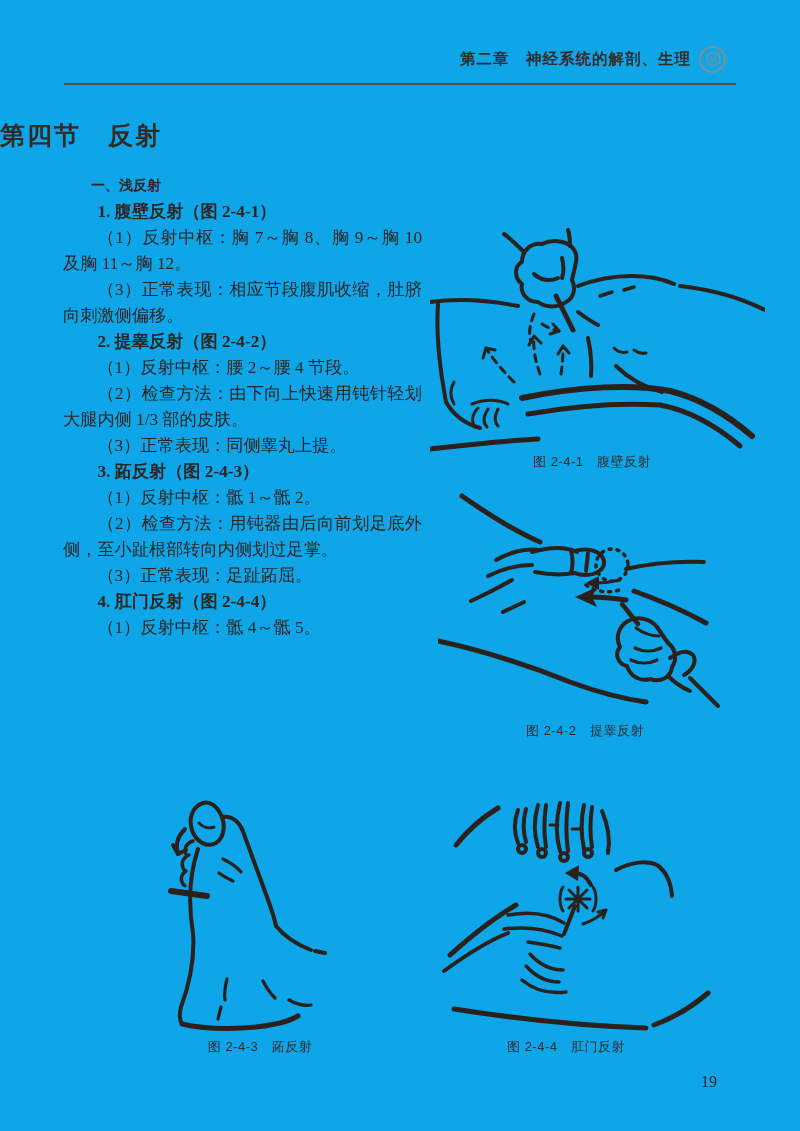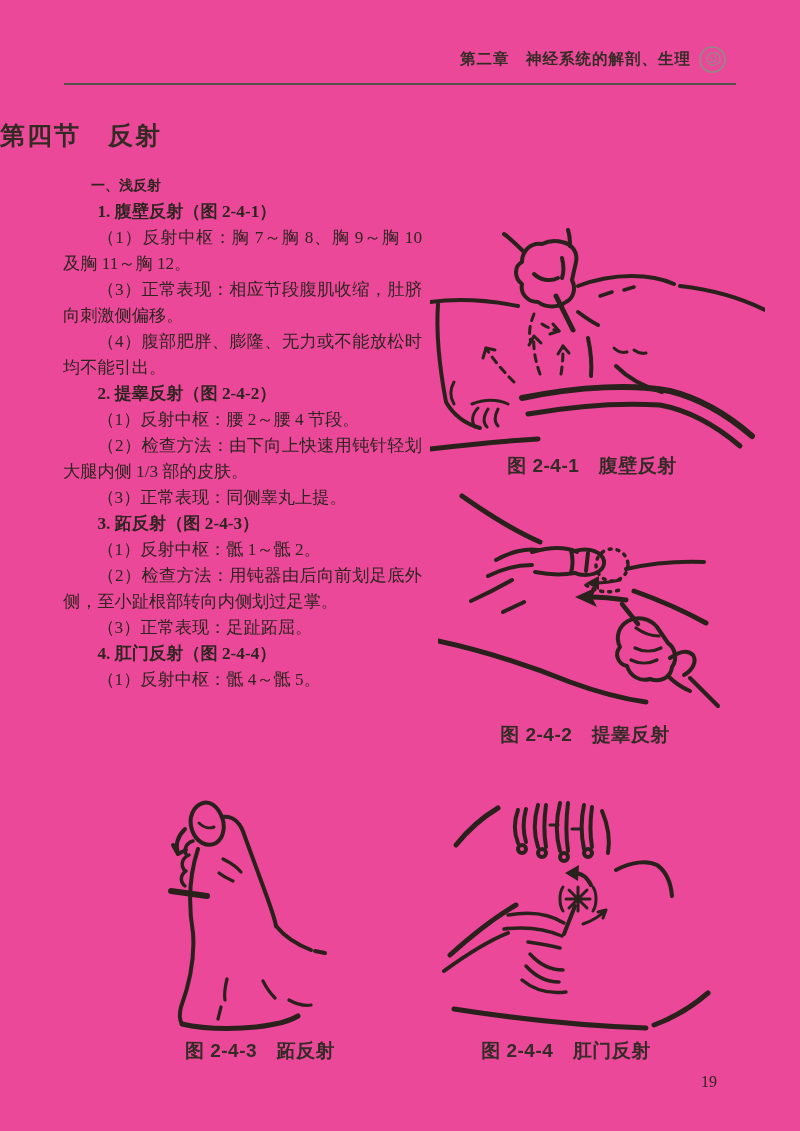--- a/index.html
+++ b/index.html
@@ -1,18 +1,18 @@
 <!DOCTYPE html>
 <html><head>
 <meta charset="utf-8">
 <style>
   html,body { margin:0; padding:0; background:#e8e8e8; }
   .page {
     position:relative; width:800px; height:1131px; margin:0 auto;
-    background:#ec4899; overflow:hidden;
+    background:#0ea5e9; overflow:hidden;
     font-family:"Liberation Serif", serif; color:#2c231e;
   }
   
   .header-text {
     position:absolute; top:49px; left:63px; width:628px;
     text-align:right; font-family:"Liberation Sans", sans-serif;
     font-weight:bold; font-size:15.5px; letter-spacing:1px; color:#352c26;
   }
   .header-icon { position:absolute; top:45px; left:698px; width:29px; height:29px; }
   .header-rule { position:absolute; top:83px; left:64px; width:672px; height:2px; background:#57504a; }
@@ -28,21 +28,21 @@
     font-size:17.2px; line-height:26px; text-align:justify; color:#2e2520;
   }
   .text-col p { margin:0; text-indent:2em; }
   .text-col p.h2 { font-weight:bold; font-size:14px; }
   .text-col p.h3 { font-weight:bold; }
   
   .fig { position:absolute; }
   .fig svg { display:block; }
   .caption {
     position:absolute; font-family:"Liberation Sans", sans-serif;
-    font-size:19px; font-weight:bold; color:#332b26;
+    font-size:13px; font-weight:normal; color:#332b26;
     text-align:center; letter-spacing:0.5px;
   }
   .cap1 { top:453px; left:432px; width:320px; }
   .cap2 { top:722px; left:425px; width:320px; }
   .cap3 { top:1038px; left:100px; width:320px; }
   .cap4 { top:1038px; left:406px; width:320px; }
   .page-number {
     position:absolute; top:1073px; left:689px; width:40px; text-align:center;
     font-family:Liberation Serif, serif; font-size:16px; color:#2e2520;
   }
@@ -65,21 +65,20 @@
   </div>
   <div class="header-rule"></div>
 
   <div class="page-title">第四节　反射</div>
 
   <div class="text-col">
     <p class="h2">一、浅反射</p>
     <p class="h3">1. 腹壁反射（图 2-4-1）</p>
     <p class="body">（1）反射中枢：胸 7～胸 8、胸 9～胸 10 及胸 11～胸 12。</p>
     <p class="body">（3）正常表现：相应节段腹肌收缩，肚脐向刺激侧偏移。</p>
-    <p class="body">（4）腹部肥胖、膨隆、无力或不能放松时均不能引出。</p>
     <p class="h3">2. 提睾反射（图 2-4-2）</p>
     <p class="body">（1）反射中枢：腰 2～腰 4 节段。</p>
     <p class="body">（2）检查方法：由下向上快速用钝针轻划大腿内侧 1/3 部的皮肤。</p>
     <p class="body">（3）正常表现：同侧睾丸上提。</p>
     <p class="h3">3. 跖反射（图 2-4-3）</p>
     <p class="body">（1）反射中枢：骶 1～骶 2。</p>
     <p class="body">（2）检查方法：用钝器由后向前划足底外侧，至小趾根部转向内侧划过足掌。</p>
     <p class="body">（3）正常表现：足趾跖屈。</p>
     <p class="h3">4. 肛门反射（图 2-4-4）</p>
     <p class="body">（1）反射中枢：骶 4～骶 5。</p>

